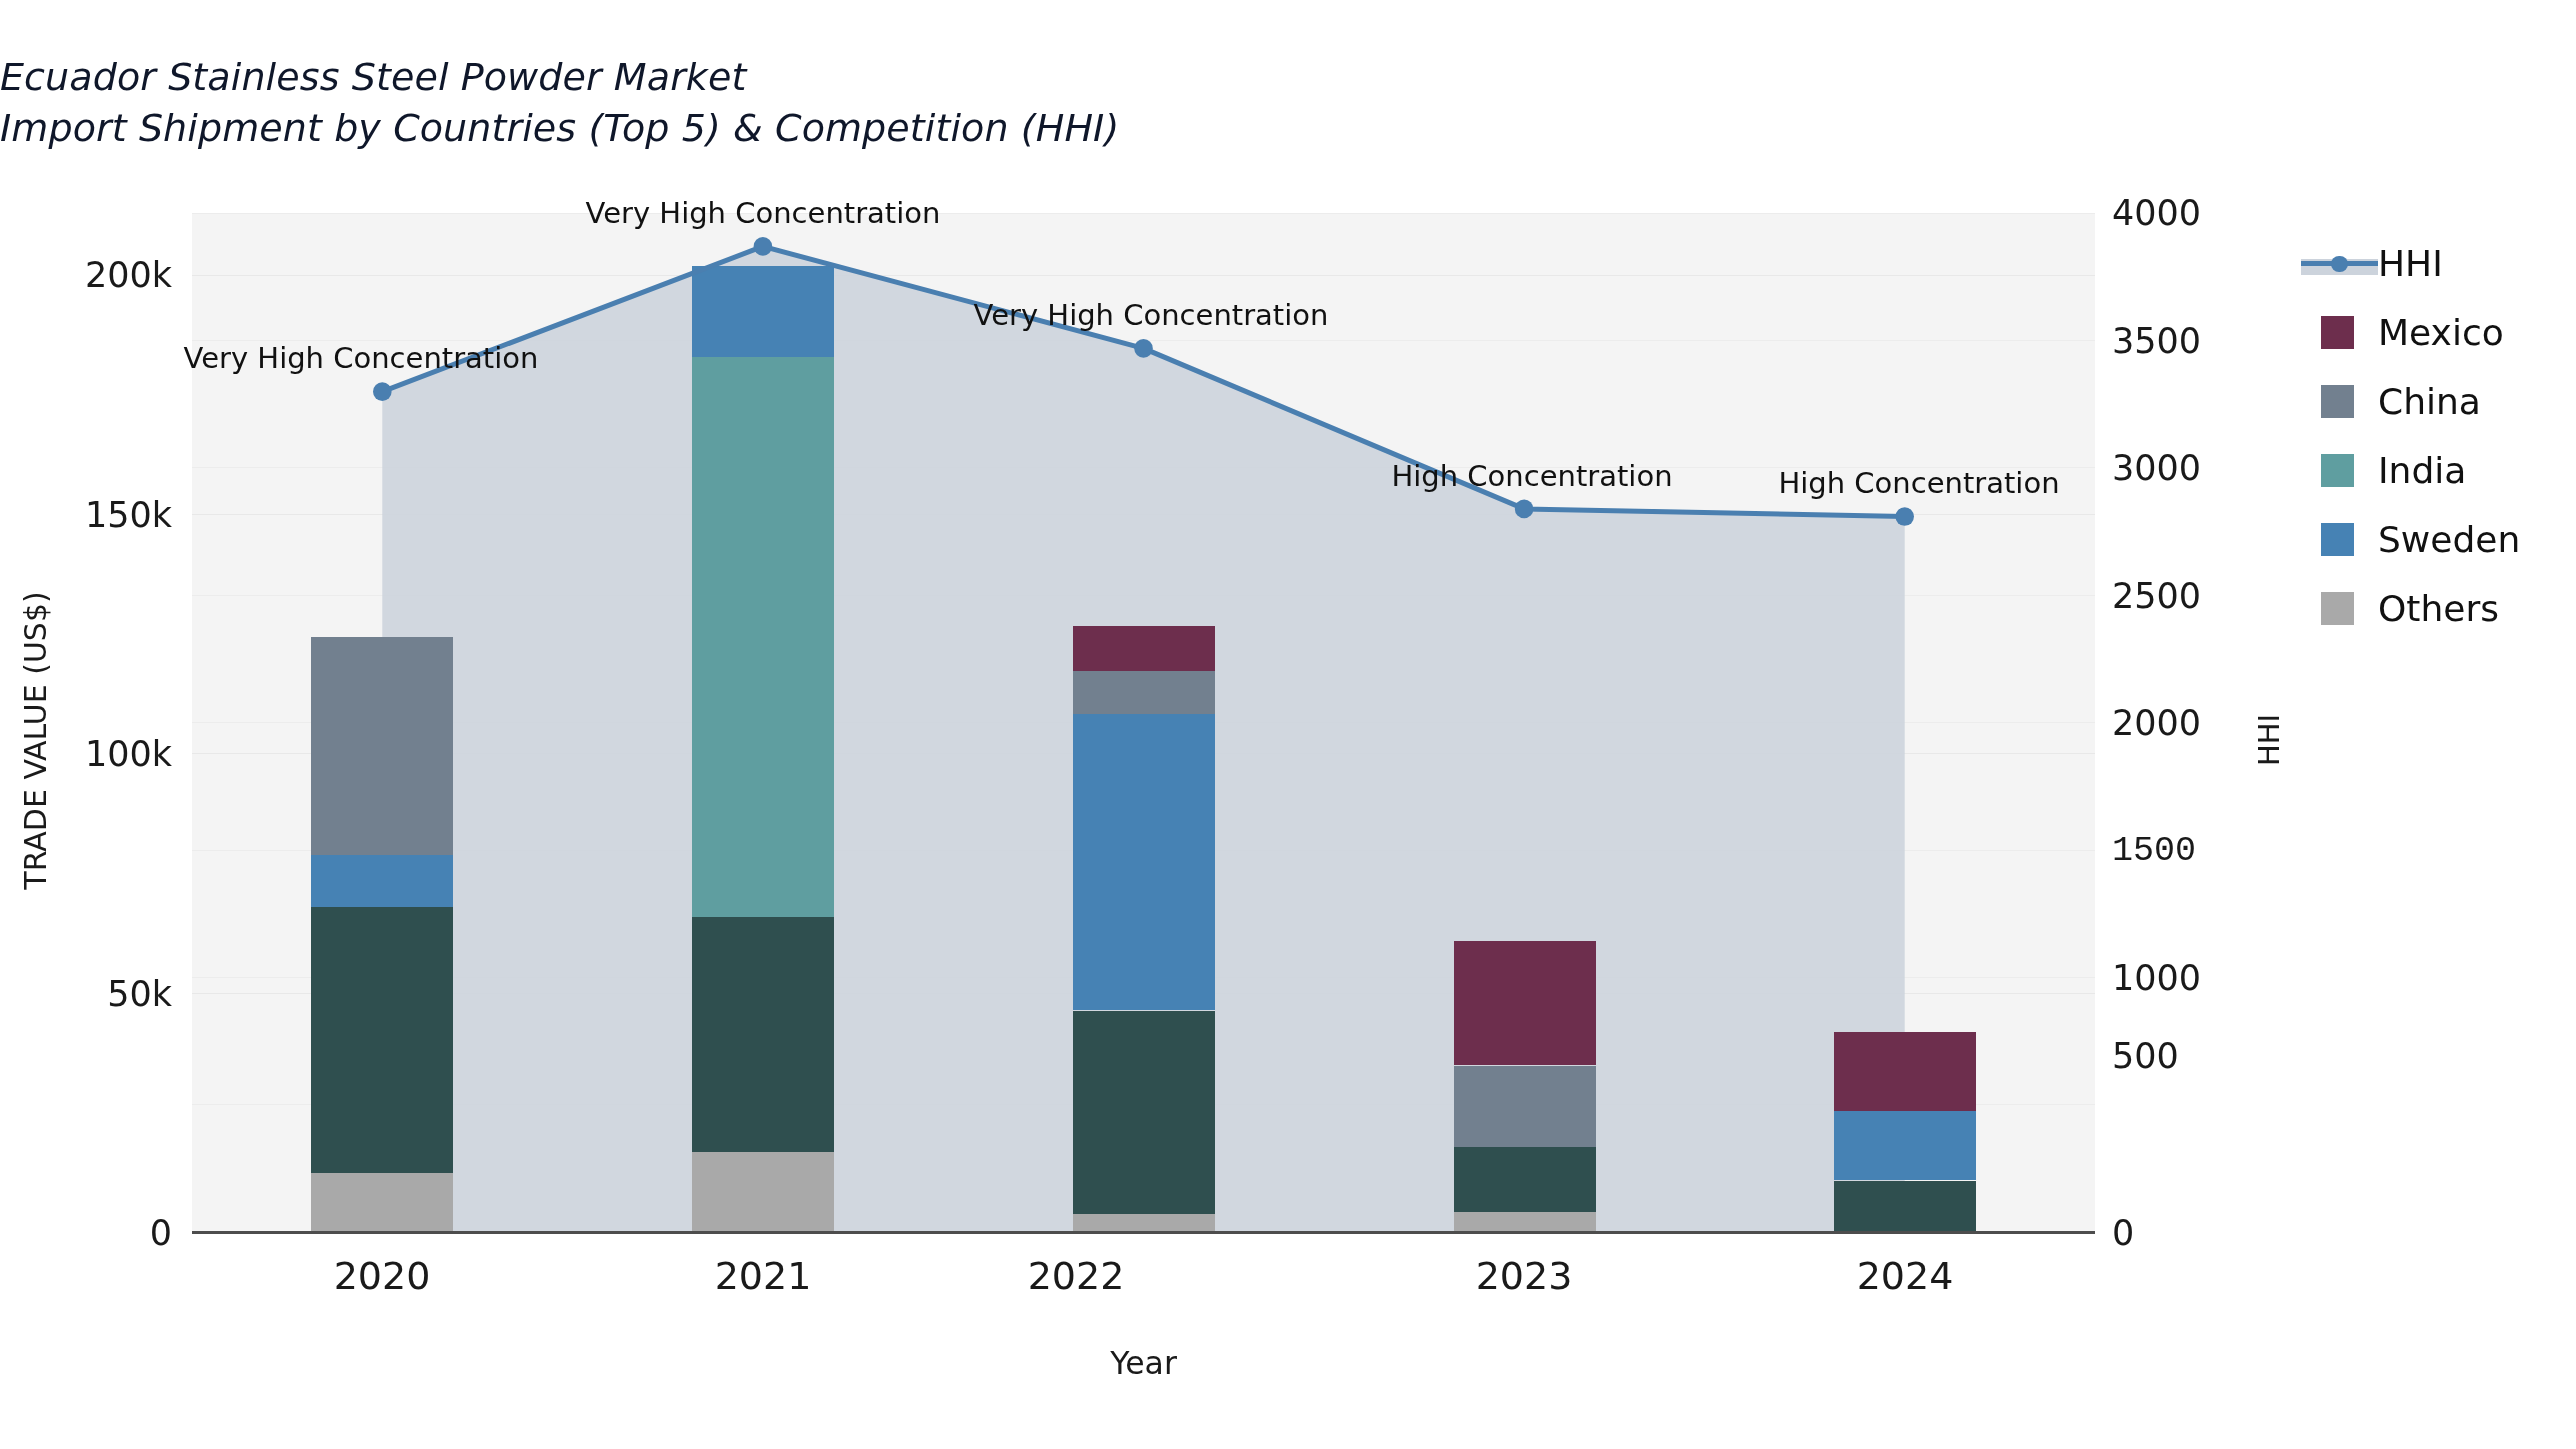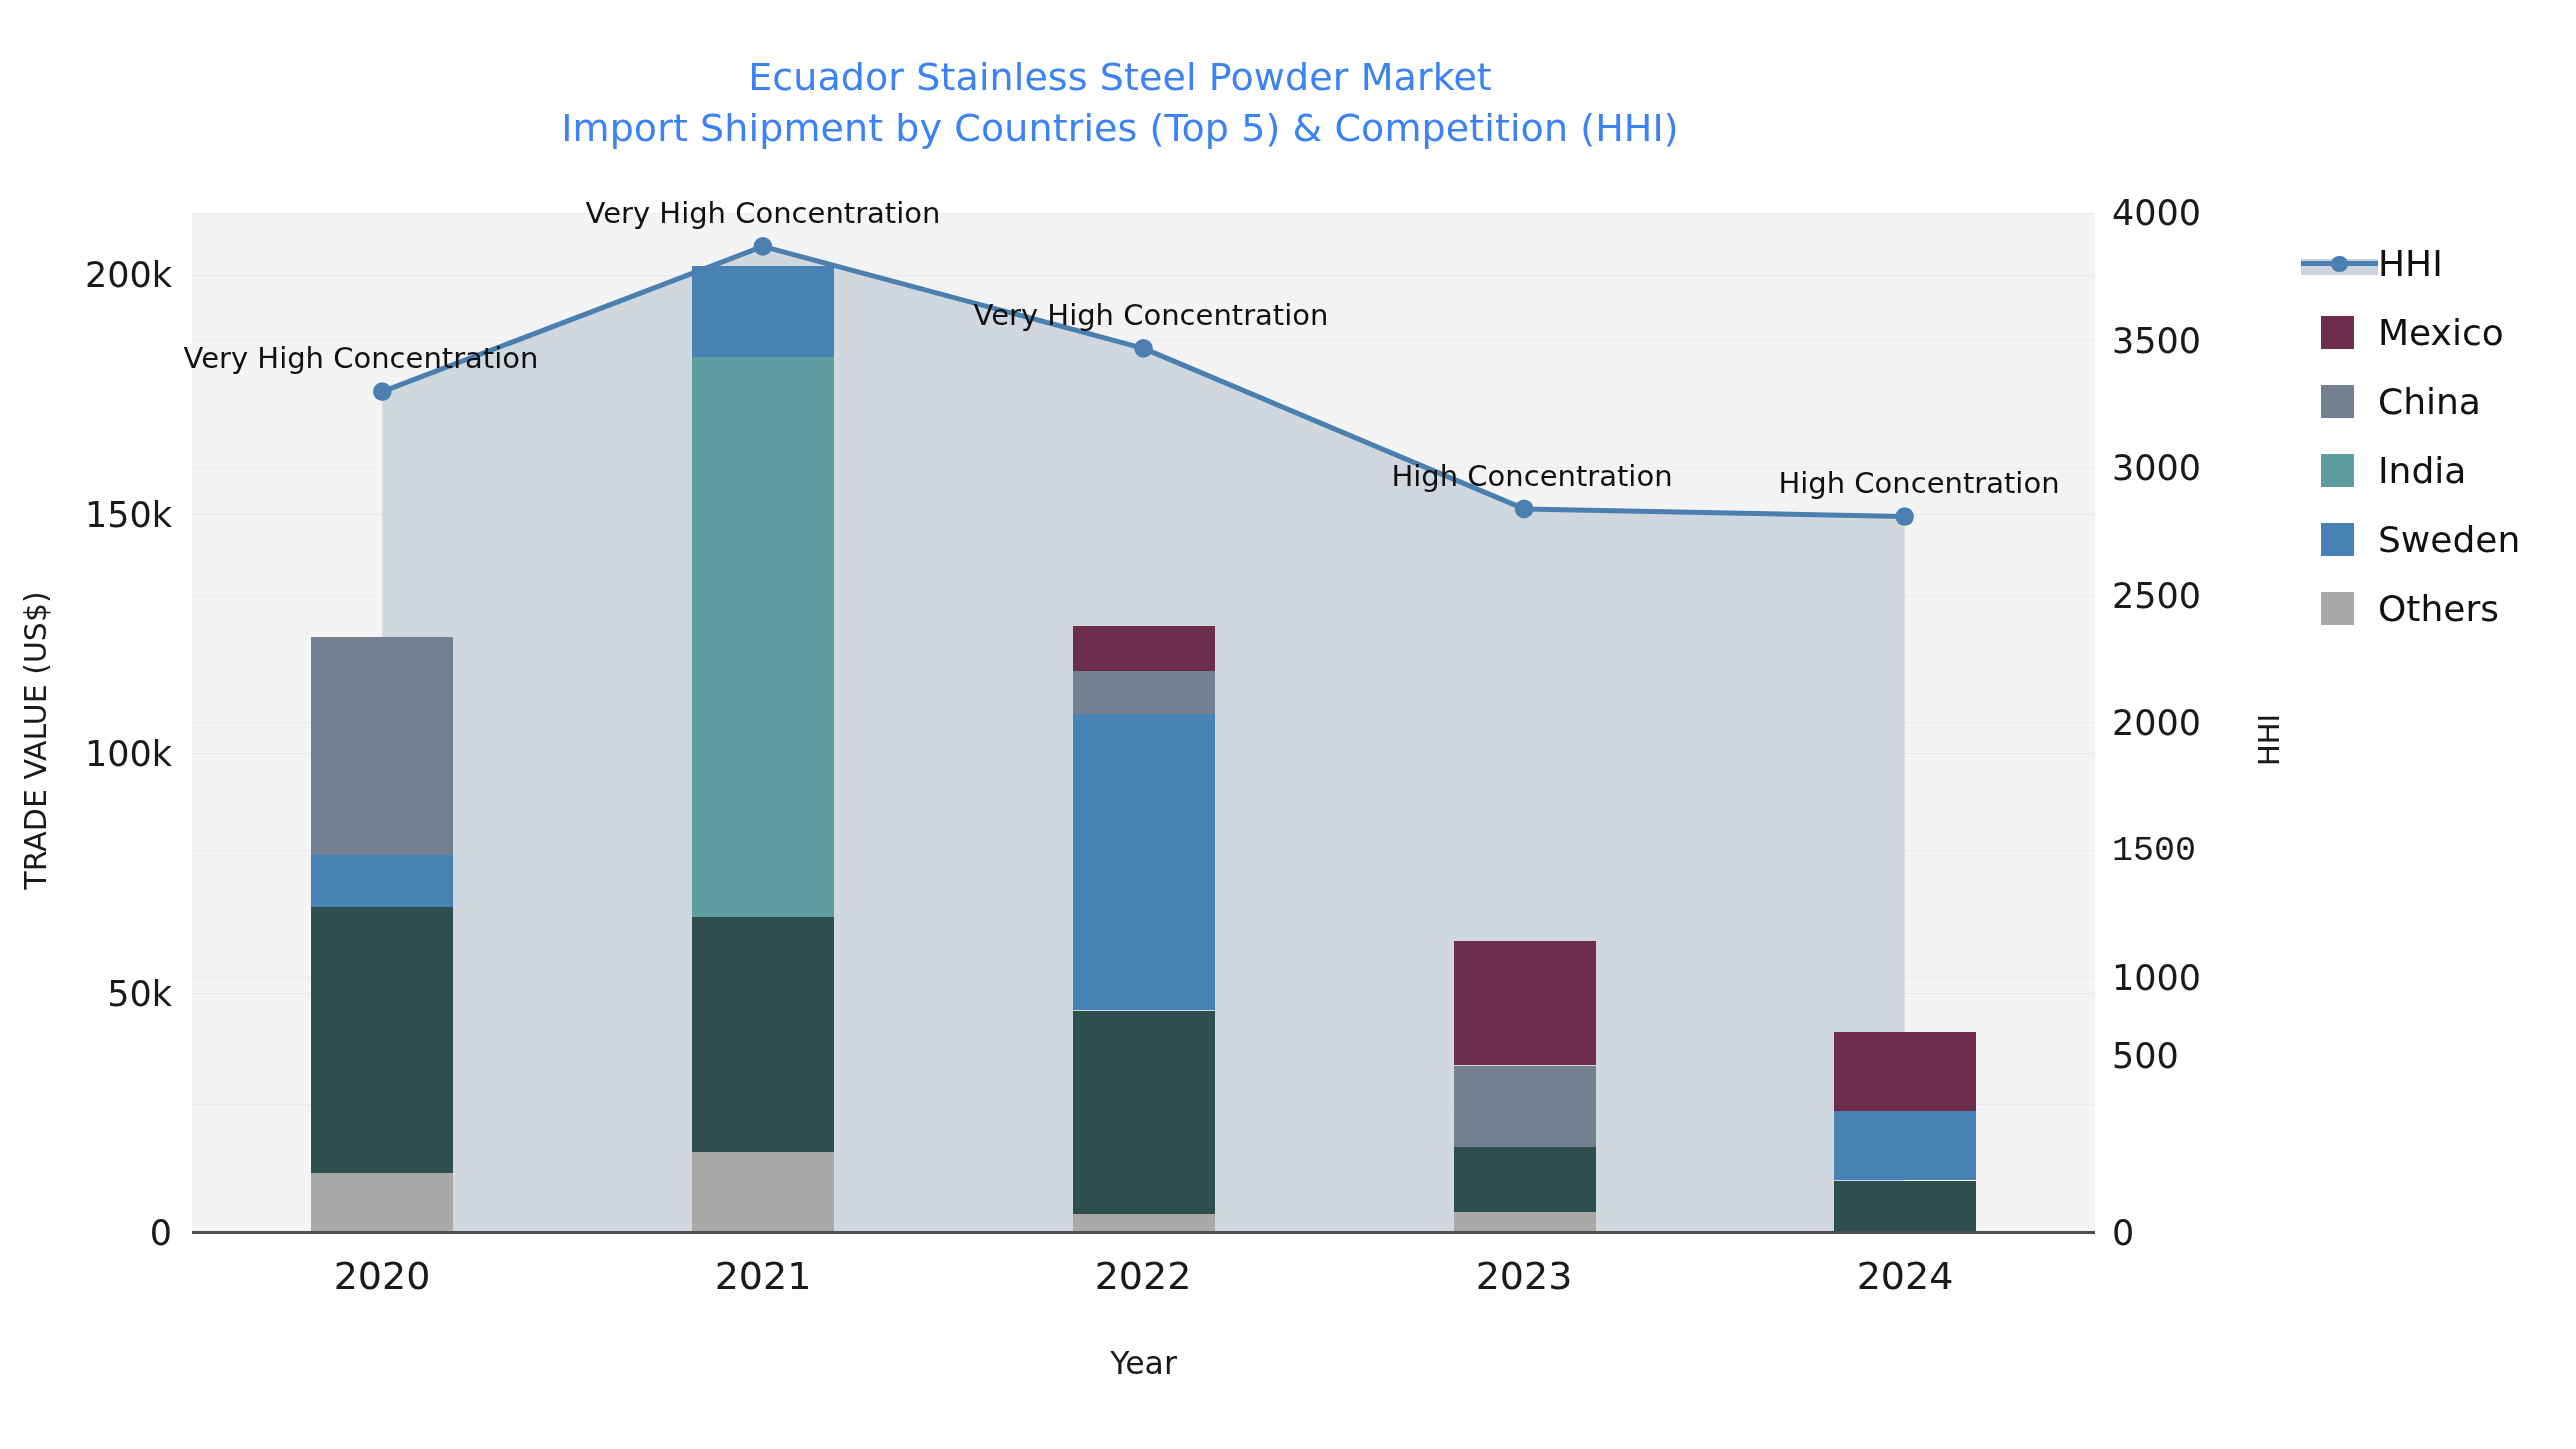--- a/index.html
+++ b/index.html
@@ -15,26 +15,26 @@
     overflow: hidden;
     position: relative;
   }
 
   
   #chart-title {
     position: absolute;
     left: 0;
     top: 52px;
     width: 2240px;
-    text-align: center;
     font-size: 38px;
     line-height: 1.33;
-    color: #3b82f6;
+    color: #0f172a;
     white-space: pre-line;
     letter-spacing: 0.1px;
+    font-style: italic;
   }
 
   
   #plot-area {
     position: absolute;
     left: 192px;
     top: 213px;
     width: 1903px;
     height: 1020px;
     background: #f4f4f4;
@@ -305,21 +305,21 @@
     <div class="ytick-right-wrap" style="top: 851px; font-family: Liberation Mono, monospace;">1500</div>
     <div class="ytick-right-wrap" style="top: 723px;">2000</div>
     <div class="ytick-right-wrap" style="top: 596px;">2500</div>
     <div class="ytick-right-wrap" style="top: 468px;">3000</div>
     <div class="ytick-right-wrap" style="top: 341px;">3500</div>
     <div class="ytick-right-wrap" style="top: 213px;">4000</div>
   </div>
 <div id="xticks-host">
     <div class="xtick" style="left: 382px;">2020</div>
     <div class="xtick" style="left: 763px;">2021</div>
-    <div class="xtick" style="left: 1143px; text-align: center;">2022</div>
+    <div class="xtick" style="left: 1076px; text-align: center;">2022</div>
     <div class="xtick" style="left: 1524px;">2023</div>
     <div class="xtick" style="left: 1905px;">2024</div>
   </div>
 
 <div id="ylabel-left">TRADE VALUE (US$)</div>
 <div id="ylabel-right">HHI</div>
 <div id="xlabel">Year</div>
 
 <div id="legend">
     <div class="legend-row">

